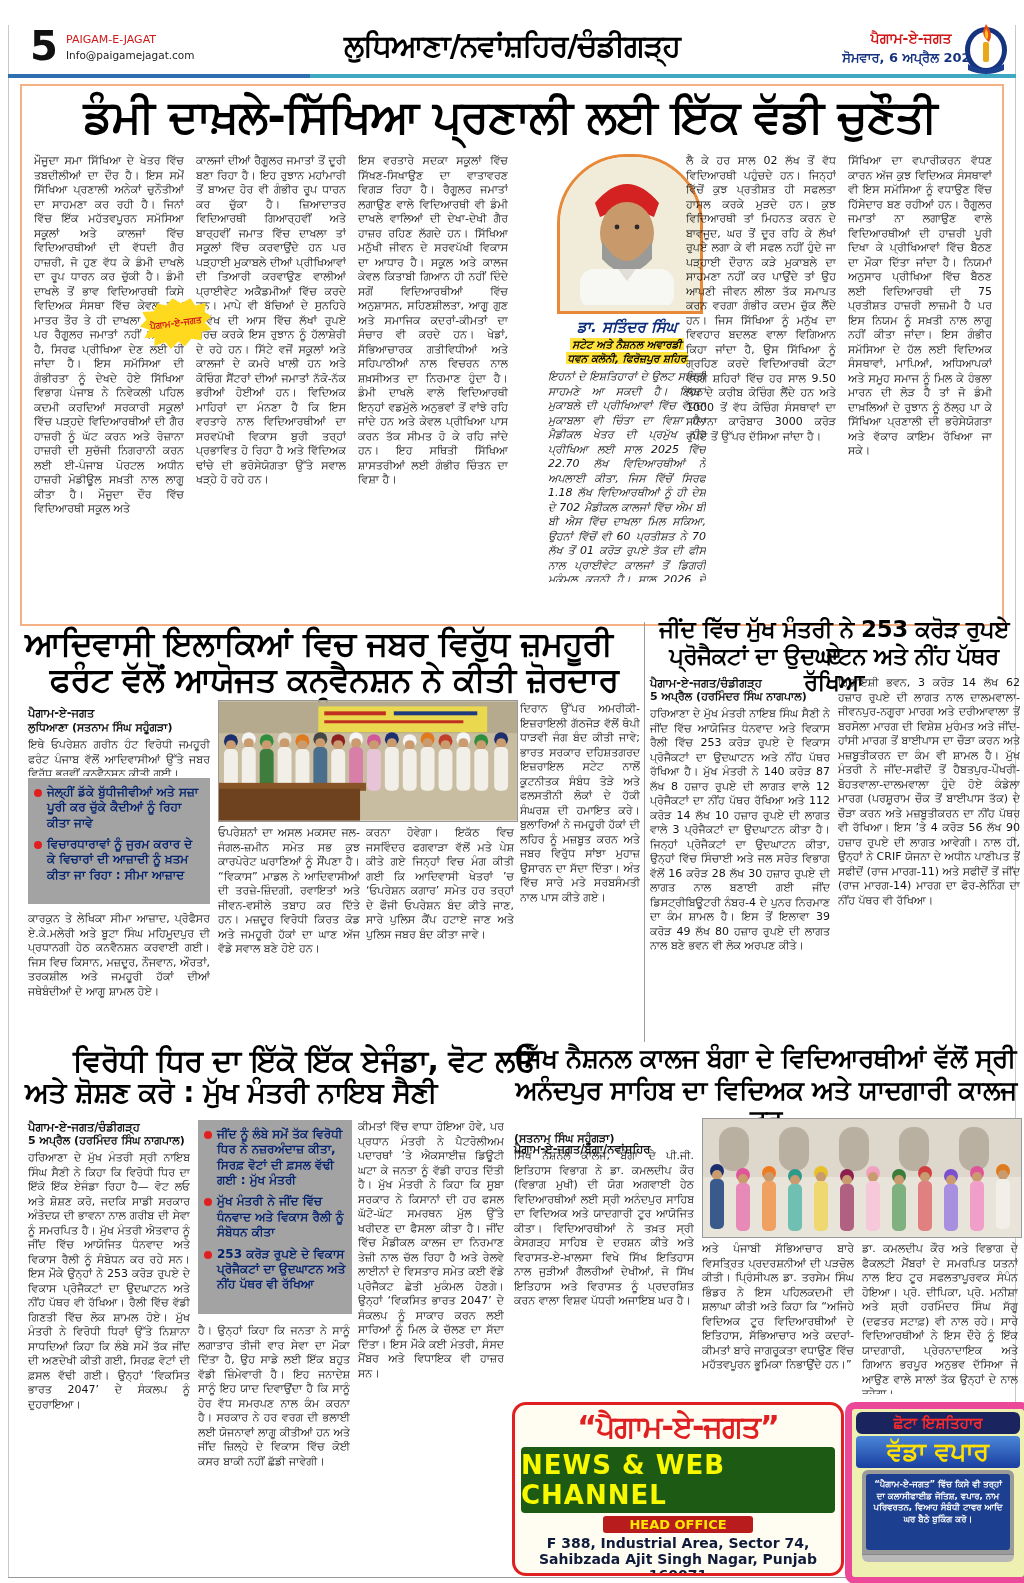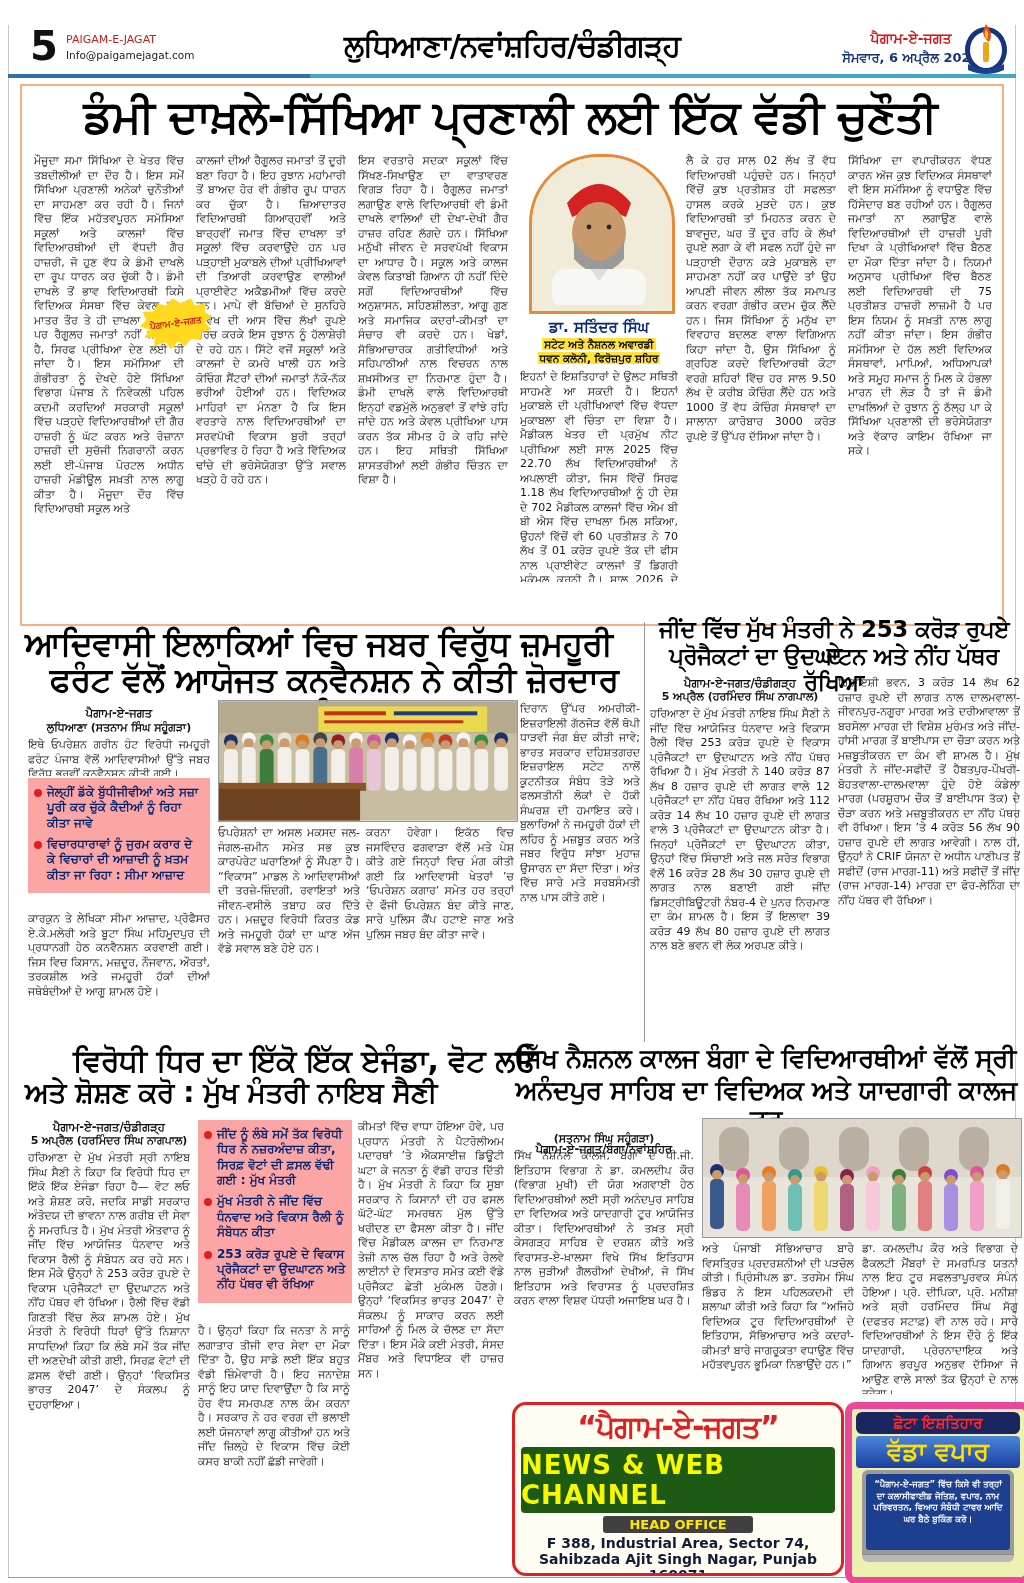--- a/index.html
+++ b/index.html
@@ -1,26 +1,26 @@
 <!DOCTYPE html>
 <html><head>
 <meta charset="utf-8">
 <style>
   html,body{margin:0;padding:0;background:#e8e8e8;}
   .page{position:relative;width:1024px;height:1583px;background:#ffffff;
         font-family:"DejaVu Sans",sans-serif;overflow:hidden;margin:0 auto;}
   .abs{position:absolute;}
   .edge{position:absolute;background:#c9c9c9;width:1px;top:25px;bottom:5px;}
   .bt{font-size:11px;line-height:1.32;text-align:justify;color:#161616;}
-  .byline{font-weight:bold;text-align:center;color:#111;}
+  .byline{font-weight:bold;color:#111;}
   .hl-main{font-weight:bold;color:#000;text-align:center;letter-spacing:-1px;}
   .hl{font-weight:bold;color:#000;letter-spacing:-0.5px;}
   .ybadge{background:#ffd91e;color:#d01818;font-weight:bold;display:flex;align-items:center;justify-content:center;text-align:center;
      clip-path:polygon(50% 0%,61% 12%,75% 5%,80% 20%,95% 18%,92% 35%,100% 45%,90% 55%,98% 70%,84% 72%,82% 88%,68% 82%,58% 95%,50% 84%,38% 96%,32% 82%,16% 86%,18% 70%,4% 68%,12% 54%,0% 45%,10% 34%,6% 18%,22% 20%,28% 6%,40% 12%);}
-  .bulletbox{background:#fca5a5;padding:7px 6px 10px 6px;}
+  .bulletbox{background:#a3a3a3;padding:7px 6px 21px 6px;}
   .brow{display:flex;gap:5px;margin-bottom:6px;}
   .bdot{width:8px;height:8px;border-radius:50%;background:#e02020;flex:none;margin-top:4px;}
   .btxt{font-size:12px;font-weight:bold;line-height:1.28;color:#06246e;}
   .cap-hl{background:#ffe23a;display:inline;padding:0 2px;font-weight:bold;}
   .adgreen{border:3px solid #e02020;border-radius:14px;background:#fffdf2;overflow:hidden;}
   .adsmall{border:7px solid #ec4899;border-radius:10px;background:#eef0b2;overflow:hidden;}
   .vrule{position:absolute;width:1px;background:#9a9a9a;}
 </style>
 </head>
 <body>
@@ -52,21 +52,21 @@
   <div class="abs" style="left:8px;top:74px;width:302px;height:4px;background:#2f6fb0;"></div>
   <div class="abs" style="left:310px;top:74px;width:706px;height:4px;background:#3fa9c4;"></div>
 
   <div class="abs" style="left:20px;top:84px;width:980px;height:538px;border:2px solid #f5b183;background:#fff;">
     <div class="hl-main" style="position:absolute;left:10px;top:6px;width:956px;font-size:45px;line-height:1.1;">ਡੰਮੀ ਦਾਖ਼ਲੇ-ਸਿੱਖਿਆ ਪ੍ਰਣਾਲੀ ਲਈ ਇੱਕ ਵੱਡੀ ਚੁਣੌਤੀ</div>
 
     <div class="bt abs" style="left:12px;top:68px;width:150px;height:458px;overflow:hidden;">ਮੌਜੂਦਾ ਸਮਾ ਸਿੱਖਿਆ ਦੇ ਖੇਤਰ ਵਿੱਚ ਤਬਦੀਲੀਆਂ ਦਾ ਦੌਰ ਹੈ। ਇਸ ਸਮੇਂ ਸਿੱਖਿਆ ਪ੍ਰਣਾਲੀ ਅਨੇਕਾਂ ਚੁਨੌਤੀਆਂ ਦਾ ਸਾਹਮਣਾ ਕਰ ਰਹੀ ਹੈ। ਜਿਨਾਂ ਵਿੱਚ ਇੱਕ ਮਹੱਤਵਪੂਰਨ ਸਮੱਸਿਆ ਸਕੂਲਾਂ ਅਤੇ ਕਾਲਜਾਂ ਵਿੱਚ ਵਿਦਿਆਰਥੀਆਂ ਦੀ ਵੱਧਦੀ ਗੈਰ ਹਾਜ਼ਰੀ, ਜੋ ਹੁਣ ਵੱਧ ਕੇ ਡੰਮੀ ਦਾਖਲੇ ਦਾ ਰੂਪ ਧਾਰਨ ਕਰ ਚੁੱਕੀ ਹੈ। ਡੰਮੀ ਦਾਖਲੇ ਤੋਂ ਭਾਵ ਵਿਦਿਆਰਥੀ ਕਿਸੇ ਵਿਦਿਅਕ ਸੰਸਥਾ ਵਿੱਚ ਕੇਵਲ ਨਾਮ ਮਾਤਰ ਤੌਰ ਤੇ ਹੀ ਦਾਖਲਾ ਲੈਂਦਾ ਹੈ। ਪਰ ਰੈਗੂਲਰ ਜਮਾਤਾਂ ਨਹੀਂ ਲਗਾਉਂਦਾ ਹੈ, ਸਿਰਫ ਪ੍ਰੀਖਿਆ ਦੇਣ ਲਈ ਹੀ ਜਾਂਦਾ ਹੈ। ਇਸ ਸਮੱਸਿਆ ਦੀ ਗੰਭੀਰਤਾ ਨੂੰ ਦੇਖਦੇ ਹੋਏ ਸਿੱਖਿਆ ਵਿਭਾਗ ਪੰਜਾਬ ਨੇ ਨਿਵੇਕਲੀ ਪਹਿਲ ਕਦਮੀ ਕਰਦਿਆਂ ਸਰਕਾਰੀ ਸਕੂਲਾਂ ਵਿੱਚ ਪੜ੍ਹਦੇ ਵਿਦਿਆਰਥੀਆਂ ਦੀ ਗੈਰ ਹਾਜ਼ਰੀ ਨੂੰ ਘੱਟ ਕਰਨ ਅਤੇ ਰੋਜ਼ਾਨਾ ਹਾਜ਼ਰੀ ਦੀ ਸੁਚੱਜੀ ਨਿਗਰਾਨੀ ਕਰਨ ਲਈ ਈ-ਪੰਜਾਬ ਪੋਰਟਲ ਅਧੀਨ ਹਾਜ਼ਰੀ ਮੋਡੀਊਲ ਸਖ਼ਤੀ ਨਾਲ ਲਾਗੂ ਕੀਤਾ ਹੈ। ਮੌਜੂਦਾ ਦੌਰ ਵਿੱਚ ਵਿਦਿਆਰਥੀ ਸਕੂਲ ਅਤੇ</div>
     <div class="bt abs" style="left:174px;top:68px;width:150px;height:458px;overflow:hidden;">ਕਾਲਜਾਂ ਦੀਆਂ ਰੈਗੂਲਰ ਜਮਾਤਾਂ ਤੋਂ ਦੂਰੀ ਬਣਾ ਰਿਹਾ ਹੈ। ਇਹ ਰੁਝਾਨ ਮਹਾਂਮਾਰੀ ਤੋਂ ਬਾਅਦ ਹੋਰ ਵੀ ਗੰਭੀਰ ਰੂਪ ਧਾਰਨ ਕਰ ਚੁੱਕਾ ਹੈ। ਜ਼ਿਆਦਾਤਰ ਵਿਦਿਆਰਥੀ ਗਿਆਰ੍ਹਵੀਂ ਅਤੇ ਬਾਰ੍ਹਵੀਂ ਜਮਾਤ ਵਿੱਚ ਦਾਖਲਾ ਤਾਂ ਸਕੂਲਾਂ ਵਿੱਚ ਕਰਵਾਉਂਦੇ ਹਨ ਪਰ ਪੜ੍ਹਾਈ ਮੁਕਾਬਲੇ ਦੀਆਂ ਪ੍ਰੀਖਿਆਵਾਂ ਦੀ ਤਿਆਰੀ ਕਰਵਾਉਣ ਵਾਲੀਆਂ ਪ੍ਰਾਈਵੇਟ ਅਕੈਡਮੀਆਂ ਵਿੱਚ ਕਰਦੇ ਹਨ। ਮਾਪੇ ਵੀ ਬੱਚਿਆਂ ਦੇ ਸੁਨਹਿਰੇ ਭਵਿੱਖ ਦੀ ਆਸ ਵਿੱਚ ਲੱਖਾਂ ਰੁਪਏ ਖਰਚ ਕਰਕੇ ਇਸ ਰੁਝਾਨ ਨੂੰ ਹੱਲਾਸ਼ੇਰੀ ਦੇ ਰਹੇ ਹਨ। ਸਿੱਟੇ ਵਜੋਂ ਸਕੂਲਾਂ ਅਤੇ ਕਾਲਜਾਂ ਦੇ ਕਮਰੇ ਖਾਲੀ ਹਨ ਅਤੇ ਕੋਚਿੰਗ ਸੈਂਟਰਾਂ ਦੀਆਂ ਜਮਾਤਾਂ ਨੱਕੋ-ਨੱਕ ਭਰੀਆਂ ਹੋਈਆਂ ਹਨ। ਵਿਦਿਅਕ ਮਾਹਿਰਾਂ ਦਾ ਮੰਨਣਾ ਹੈ ਕਿ ਇਸ ਵਰਤਾਰੇ ਨਾਲ ਵਿਦਿਆਰਥੀਆਂ ਦਾ ਸਰਵਪੱਖੀ ਵਿਕਾਸ ਬੁਰੀ ਤਰ੍ਹਾਂ ਪ੍ਰਭਾਵਿਤ ਹੋ ਰਿਹਾ ਹੈ ਅਤੇ ਵਿੱਦਿਅਕ ਢਾਂਚੇ ਦੀ ਭਰੋਸੇਯੋਗਤਾ ਉੱਤੇ ਸਵਾਲ ਖੜ੍ਹੇ ਹੋ ਰਹੇ ਹਨ।</div>
     <div class="bt abs" style="left:336px;top:68px;width:150px;height:458px;overflow:hidden;">ਇਸ ਵਰਤਾਰੇ ਸਦਕਾ ਸਕੂਲਾਂ ਵਿੱਚ ਸਿੱਖਣ-ਸਿਖਾਉਣ ਦਾ ਵਾਤਾਵਰਣ ਵਿਗੜ ਰਿਹਾ ਹੈ। ਰੈਗੂਲਰ ਜਮਾਤਾਂ ਲਗਾਉਣ ਵਾਲੇ ਵਿਦਿਆਰਥੀ ਵੀ ਡੰਮੀ ਦਾਖਲੇ ਵਾਲਿਆਂ ਦੀ ਦੇਖਾ-ਦੇਖੀ ਗੈਰ ਹਾਜ਼ਰ ਰਹਿਣ ਲੱਗਦੇ ਹਨ। ਸਿੱਖਿਆ ਮਨੁੱਖੀ ਜੀਵਨ ਦੇ ਸਰਵਪੱਖੀ ਵਿਕਾਸ ਦਾ ਆਧਾਰ ਹੈ। ਸਕੂਲ ਅਤੇ ਕਾਲਜ ਕੇਵਲ ਕਿਤਾਬੀ ਗਿਆਨ ਹੀ ਨਹੀਂ ਦਿੰਦੇ ਸਗੋਂ ਵਿਦਿਆਰਥੀਆਂ ਵਿੱਚ ਅਨੁਸ਼ਾਸਨ, ਸਹਿਣਸ਼ੀਲਤਾ, ਆਗੂ ਗੁਣ ਅਤੇ ਸਮਾਜਿਕ ਕਦਰਾਂ-ਕੀਮਤਾਂ ਦਾ ਸੰਚਾਰ ਵੀ ਕਰਦੇ ਹਨ। ਖੇਡਾਂ, ਸੱਭਿਆਚਾਰਕ ਗਤੀਵਿਧੀਆਂ ਅਤੇ ਸਹਿਪਾਠੀਆਂ ਨਾਲ ਵਿਚਰਨ ਨਾਲ ਸ਼ਖ਼ਸੀਅਤ ਦਾ ਨਿਰਮਾਣ ਹੁੰਦਾ ਹੈ। ਡੰਮੀ ਦਾਖਲੇ ਵਾਲੇ ਵਿਦਿਆਰਥੀ ਇਨ੍ਹਾਂ ਵਡਮੁੱਲੇ ਅਨੁਭਵਾਂ ਤੋਂ ਵਾਂਝੇ ਰਹਿ ਜਾਂਦੇ ਹਨ ਅਤੇ ਕੇਵਲ ਪ੍ਰੀਖਿਆ ਪਾਸ ਕਰਨ ਤੱਕ ਸੀਮਤ ਹੋ ਕੇ ਰਹਿ ਜਾਂਦੇ ਹਨ। ਇਹ ਸਥਿਤੀ ਸਿੱਖਿਆ ਸ਼ਾਸਤਰੀਆਂ ਲਈ ਗੰਭੀਰ ਚਿੰਤਨ ਦਾ ਵਿਸ਼ਾ ਹੈ।</div>
 
-    <div class="abs" style="left:498px;top:68px;width:158px;height:458px;">
+    <div class="abs" style="left:526px;top:68px;width:158px;height:458px;font-style:italic;">
       <div style="width:140px;height:154px;margin-left:9px;border:3px solid #e8893a;border-radius:70px 70px 0 0;overflow:hidden;background:#f1ecd9;">
         <svg width="134" height="148" viewBox="0 0 134 148">
           <rect width="134" height="148" fill="#f1ecd9"></rect>
           <path d="M35 46 Q67 8 99 46 L94 60 Q67 47 40 60 Z" fill="#d42121"></path>
           <ellipse cx="67" cy="76" rx="27" ry="31" fill="#c89a6b"></ellipse>
           <circle cx="57" cy="70" r="2.4" fill="#2a2a2a"></circle>
           <circle cx="77" cy="70" r="2.4" fill="#2a2a2a"></circle>
           <path d="M42 84 Q67 124 92 84 L92 102 Q67 130 42 102 Z" fill="#9a9a98"></path>
           <rect x="20" y="112" width="94" height="40" rx="14" fill="#f7f7f4"></rect>
           <path d="M58 112 L67 124 L76 112 Z" fill="#e0ded6"></path>
@@ -256,21 +256,21 @@
           <rect x="293" y="60" width="14" height="50" rx="5" fill="#f2efe8"></rect>
       </g>
     </svg>
   </div>
   <div class="bt abs" style="left:702px;top:1242px;width:152px;height:152px;overflow:hidden;">ਅਤੇ ਪੰਜਾਬੀ ਸੱਭਿਆਚਾਰ ਬਾਰੇ ਵਿਸਤ੍ਰਿਤ ਪ੍ਰਦਰਸ਼ਨੀਆਂ ਦੀ ਪੜਚੋਲ ਕੀਤੀ। ਪ੍ਰਿੰਸੀਪਲ ਡਾ. ਤਰਸੇਮ ਸਿੰਘ ਭਿੰਡਰ ਨੇ ਇਸ ਪਹਿਲਕਦਮੀ ਦੀ ਸ਼ਲਾਘਾ ਕੀਤੀ ਅਤੇ ਕਿਹਾ ਕਿ “ਅਜਿਹੇ ਵਿਦਿਅਕ ਟੂਰ ਵਿਦਿਆਰਥੀਆਂ ਦੇ ਇਤਿਹਾਸ, ਸੱਭਿਆਚਾਰ ਅਤੇ ਕਦਰਾਂ-ਕੀਮਤਾਂ ਬਾਰੇ ਜਾਗਰੂਕਤਾ ਵਧਾਉਣ ਵਿੱਚ ਮਹੱਤਵਪੂਰਨ ਭੂਮਿਕਾ ਨਿਭਾਉਂਦੇ ਹਨ।”</div>
   <div class="bt abs" style="left:862px;top:1242px;width:156px;height:152px;overflow:hidden;">ਡਾ. ਕਮਲਦੀਪ ਕੌਰ ਅਤੇ ਵਿਭਾਗ ਦੇ ਫੈਕਲਟੀ ਮੈਂਬਰਾਂ ਦੇ ਸਮਰਪਿਤ ਯਤਨਾਂ ਨਾਲ ਇਹ ਟੂਰ ਸਫਲਤਾਪੂਰਵਕ ਸੰਪੰਨ ਹੋਇਆ। ਪ੍ਰੋ. ਦੀਪਿਕਾ, ਪ੍ਰੋ. ਮਨੀਸ਼ਾ ਅਤੇ ਸ਼੍ਰੀ ਹਰਮਿੰਦਰ ਸਿੰਘ ਸੱਗੂ (ਦਫਤਰ ਸਟਾਫ਼) ਵੀ ਨਾਲ ਰਹੇ। ਸਾਰੇ ਵਿਦਿਆਰਥੀਆਂ ਨੇ ਇਸ ਦੌਰੇ ਨੂੰ ਇੱਕ ਯਾਦਗਾਰੀ, ਪ੍ਰੇਰਨਾਦਾਇਕ ਅਤੇ ਗਿਆਨ ਭਰਪੂਰ ਅਨੁਭਵ ਦੱਸਿਆ ਜੋ ਆਉਣ ਵਾਲੇ ਸਾਲਾਂ ਤੱਕ ਉਨ੍ਹਾਂ ਦੇ ਨਾਲ ਰਹੇਗਾ।</div>
 
   <div class="adgreen abs" style="left:512px;top:1402px;width:326px;height:168px;">
     <div style="text-align:center;font-size:30px;font-weight:bold;color:#e02020;margin-top:4px;letter-spacing:-1px;">“ਪੈਗਾਮ-ਏ-ਜਗਤ”</div>
     <div style="background:#1d5a14;color:#f8f800;font-weight:bold;font-size:26px;text-align:left;letter-spacing:1px;padding:3px 0;margin:2px 6px;border-radius:4px;">NEWS  &amp;  WEB  CHANNEL</div>
-    <div style="background:#404040;color:#ffe800;font-weight:bold;font-size:13px;text-align:center;width:150px;margin:3px auto 2px;padding:1px 0;border-radius:3px;">HEAD OFFICE</div>
+    <div style="background:#b91c1c;color:#ffe800;font-weight:bold;font-size:13px;text-align:center;width:150px;margin:3px auto 2px;padding:1px 0;border-radius:3px;">HEAD OFFICE</div>
     <div style="text-align:center;font-size:14px;font-weight:bold;color:#101a3a;">F 388, Industrial Area, Sector 74,</div>
     <div style="text-align:center;font-size:14px;font-weight:bold;color:#101a3a;">Sahibzada Ajit Singh Nagar, Punjab 160071</div>
     <div style="text-align:center;font-size:15.5px;font-weight:bold;color:#1556d6;margin-top:2px;">CONTACT : +91 9878862733, 9872340701</div>
   </div>
 
   <div class="adsmall abs" style="left:845px;top:1402px;width:172px;height:168px;">
     <div style="background:#1a2560;color:#ff2a2a;font-weight:bold;font-size:15px;text-align:center;padding:2px 0;border-radius:6px;margin:3px 4px 0;">ਛੋਟਾ ਇਸ਼ਤਿਹਾਰ</div>
     <div style="background:linear-gradient(#4a86d8,#1a3fa0);color:#ffe000;font-weight:bold;font-size:25px;text-align:center;padding:1px 0;border-radius:4px;margin:2px 4px;">ਵੱਡਾ ਵਪਾਰ</div>
     <div style="margin:2px auto 0;width:152px;">
       <div style="background:#9a9a9a;border-radius:6px 6px 0 0;padding:4px;">

